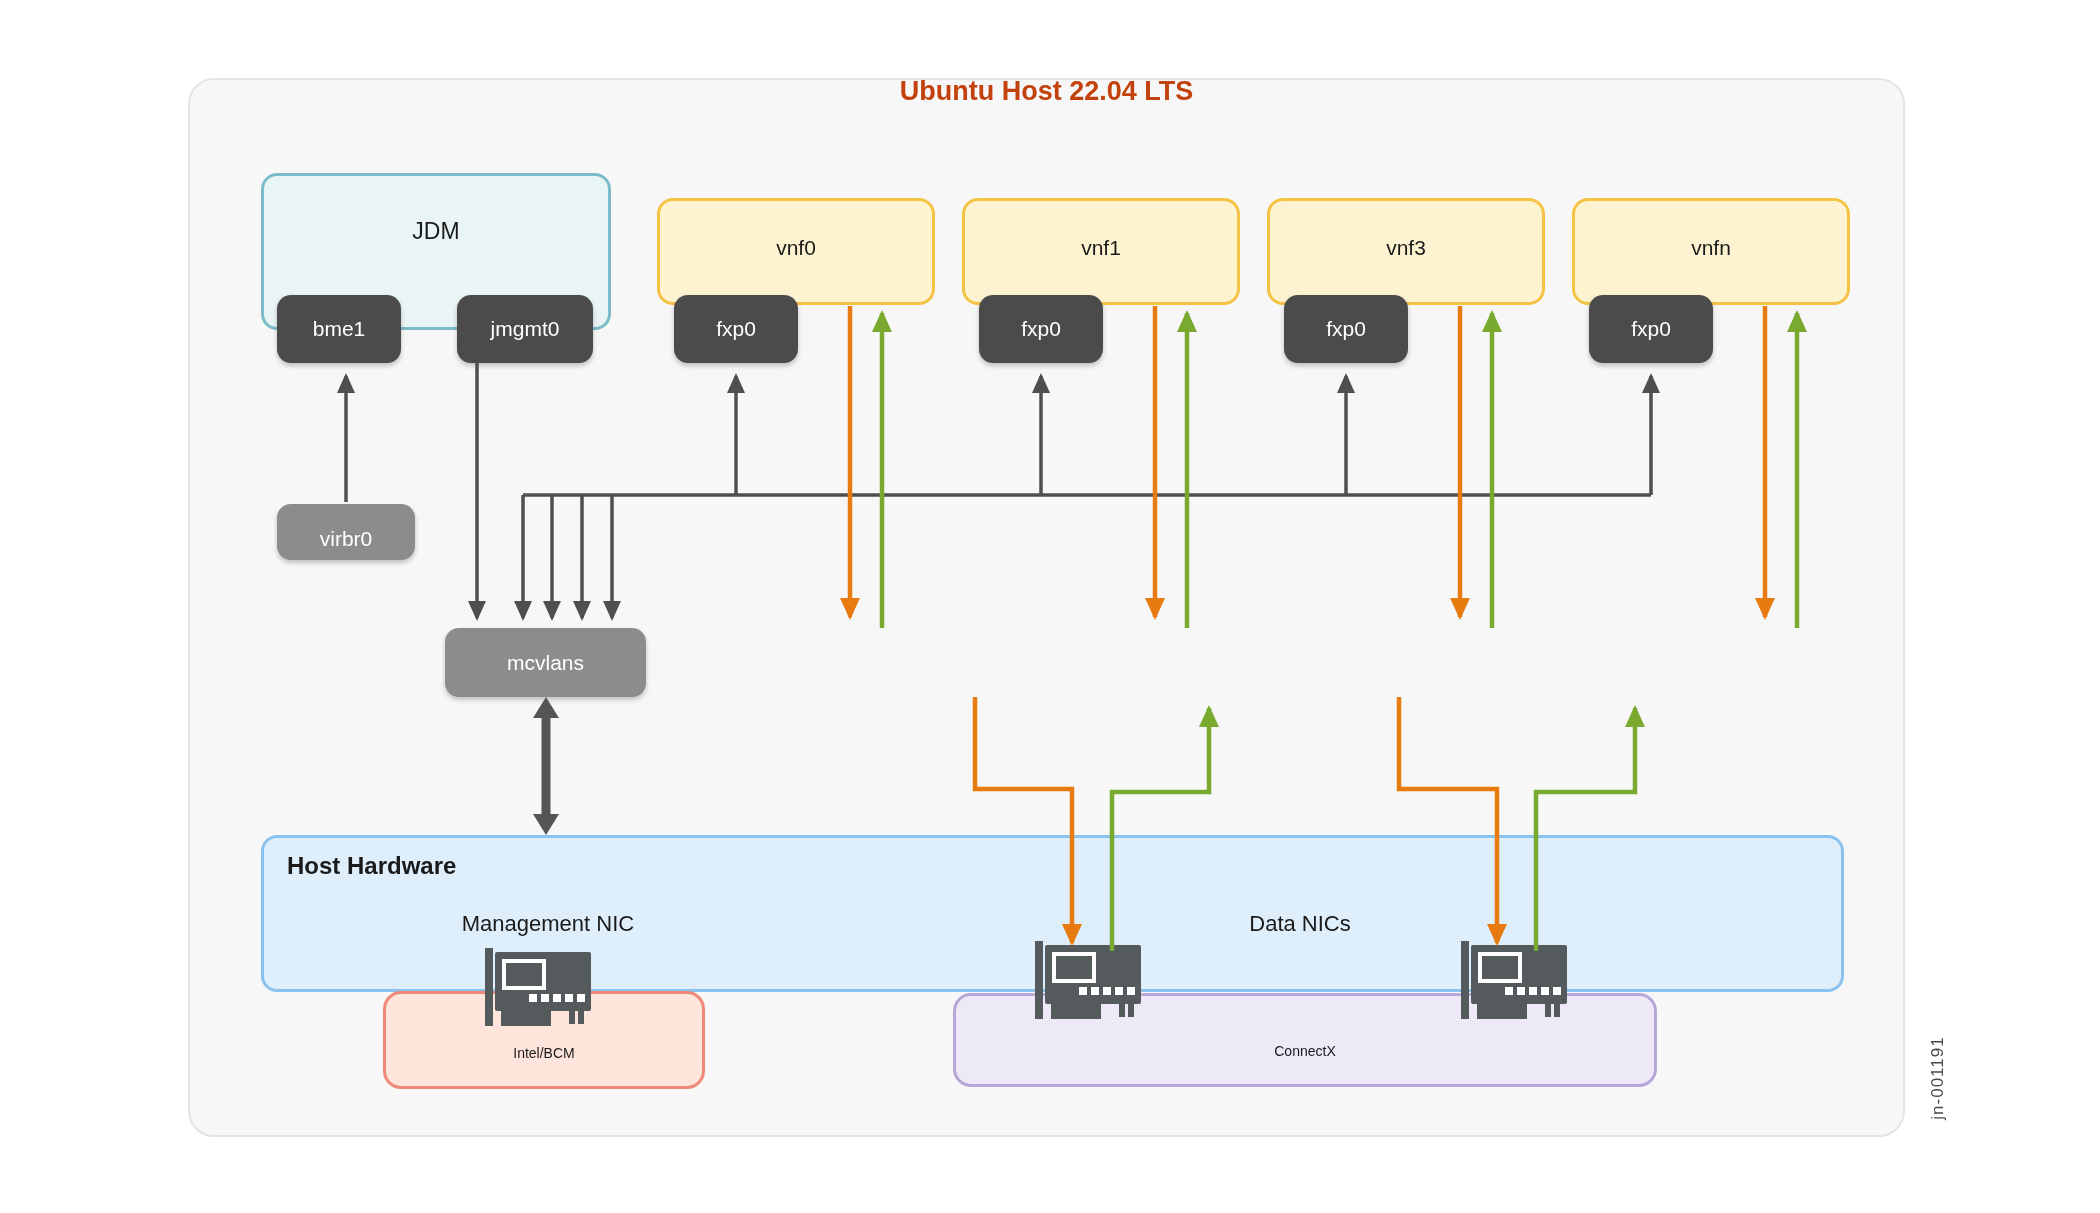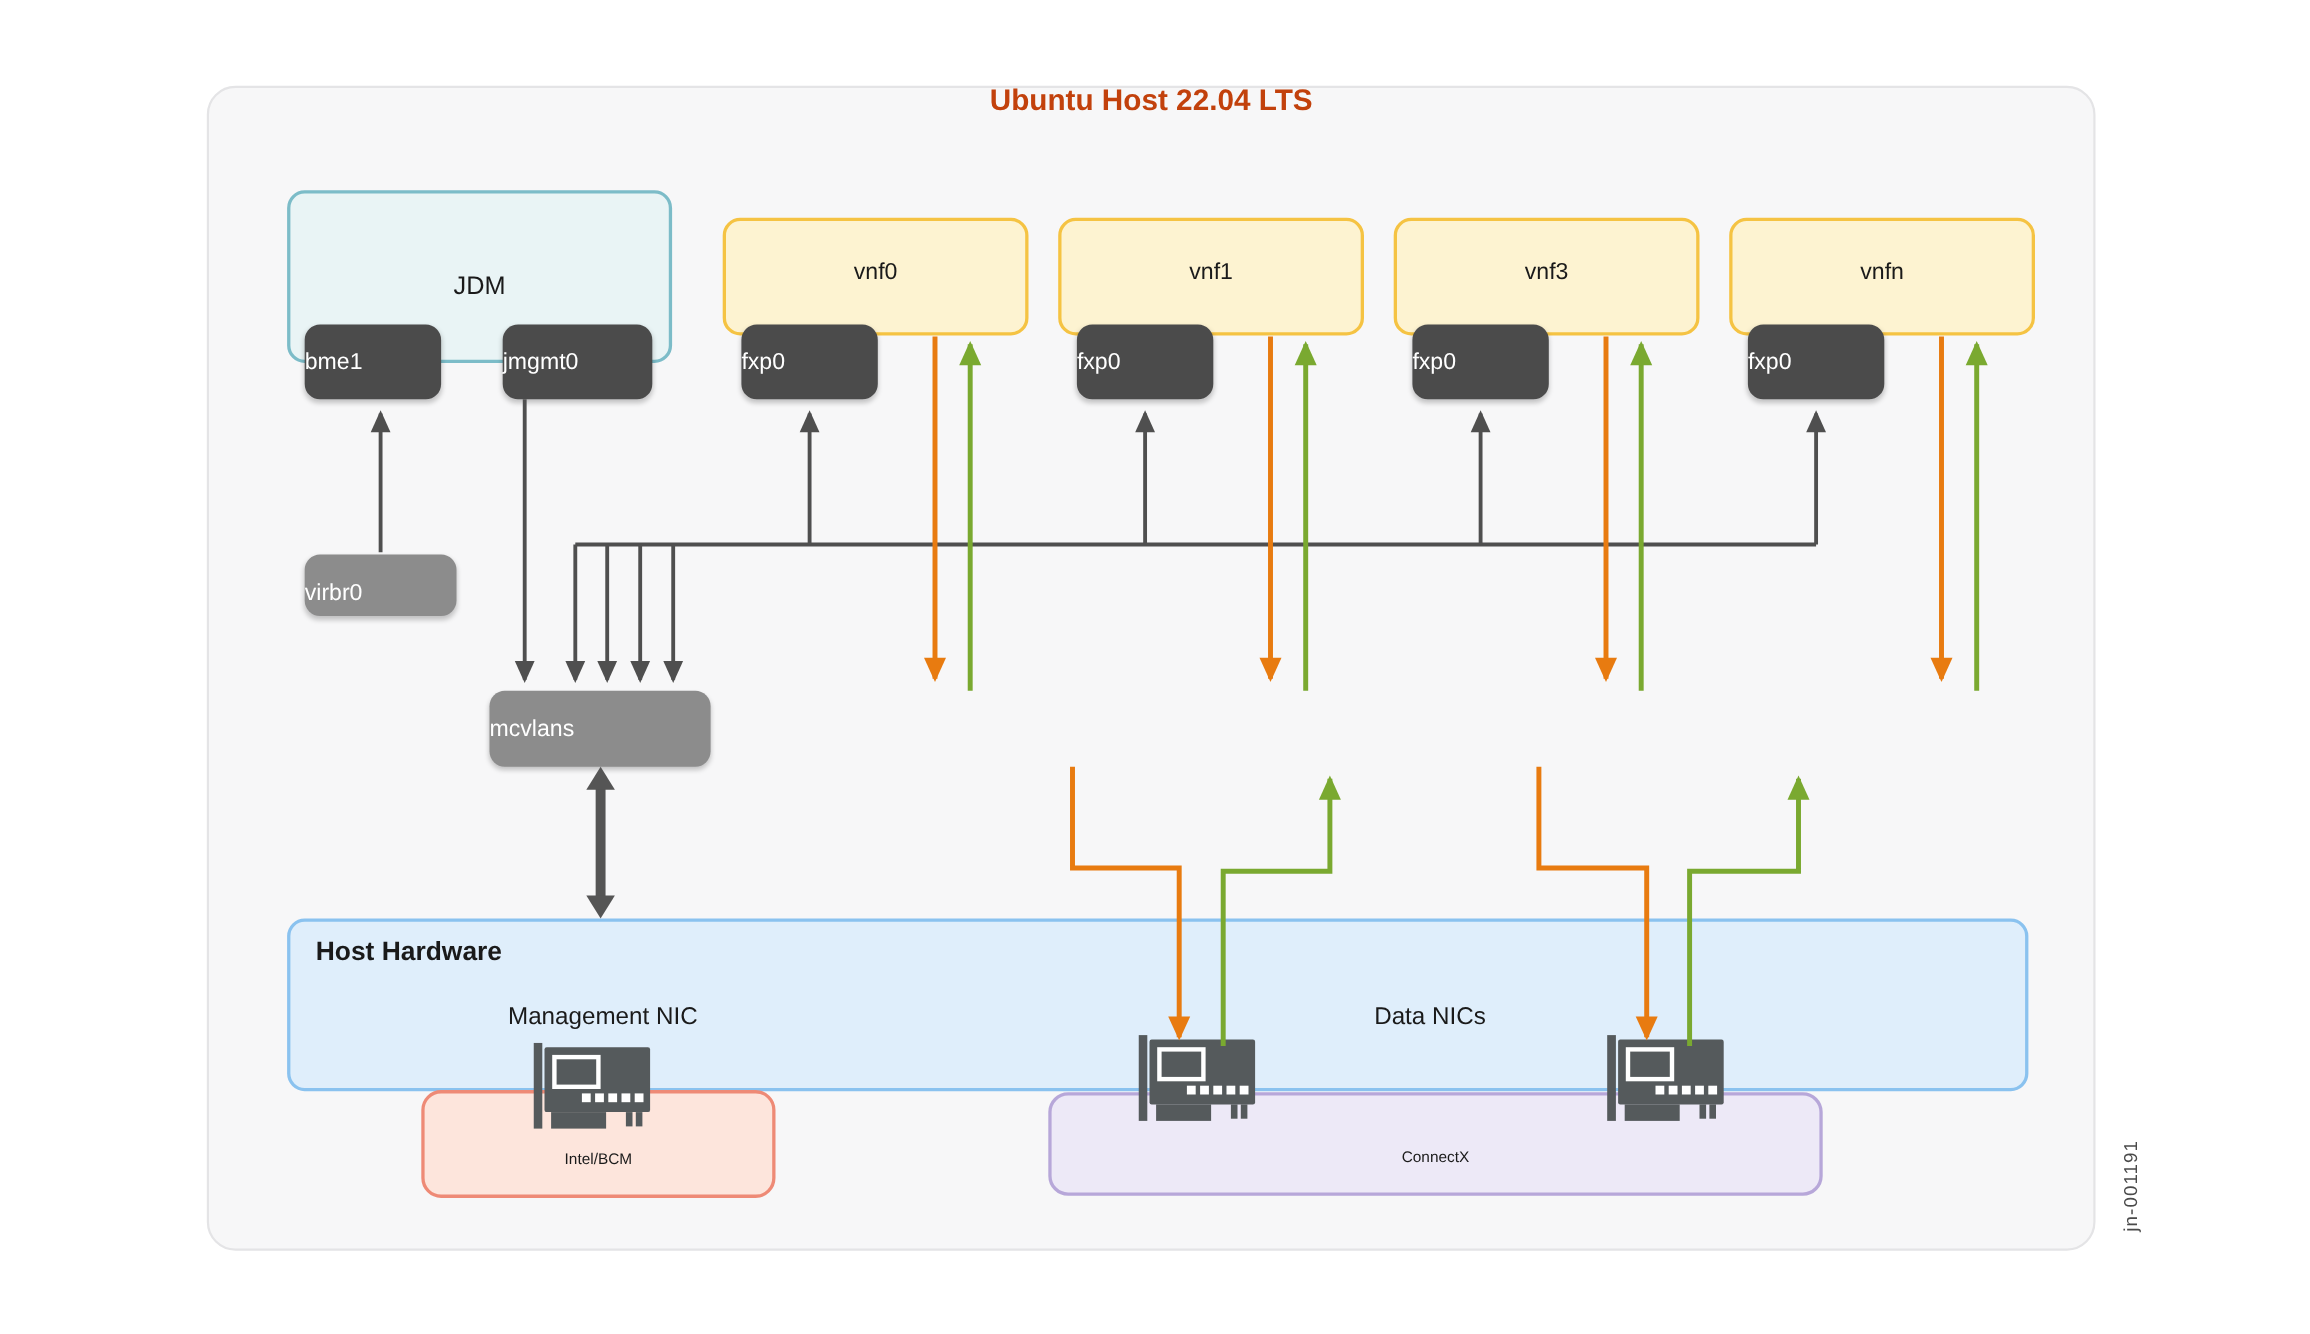--- a/index.html
+++ b/index.html
@@ -5,26 +5,26 @@
   html,body{margin:0;padding:0;background:#ffffff;}
   .canvas{position:relative;width:2100px;height:1213px;background:#ffffff;
           font-family:"Liberation Sans", sans-serif;overflow:hidden;}
   .abs{position:absolute;box-sizing:border-box;}
   .outer{left:188px;top:78px;width:1717px;height:1059px;background:#f7f7f8;
          border:2px solid #e4e4e6;border-radius:26px;}
   .title{left:188px;top:76px;width:1717px;text-align:center;
          font-size:27px;font-weight:bold;color:#c2410c;}
   .jdm{left:261px;top:173px;width:350px;height:157px;background:#e9f4f5;
        border:3px solid #7cbcc8;border-radius:16px;}
-  .jdm-label{left:261px;top:246px;width:350px;text-align:center;font-size:23px;color:#1a1a1a;}
+  .jdm-label{left:261px;top:218px;width:350px;text-align:center;font-size:23px;color:#1a1a1a;}
   .vnf{top:198px;width:278px;height:107px;background:#fdf3d1;
        border:3px solid #f5c343;border-radius:16px;}
   .vnf-label{top:236px;width:278px;text-align:center;font-size:21px;color:#1a1a1a;}
   .badge{height:68px;background:#4b4b4b;border-radius:14px;color:#ffffff;
-         font-size:21px;text-align:left;line-height:68px;
+         font-size:21px;text-align:center;line-height:68px;
          box-shadow:0 3px 5px rgba(0,0,0,0.22);}
   .badge-top{top:295px;}
   .gray{background:#8c8c8c;}
   .virbr0{left:277px;top:504px;width:138px;height:56px;line-height:69px;}
   .mcvlans{left:445px;top:628px;width:201px;height:69px;line-height:69px;}
   .driver{left:662px;top:628px;width:1178px;height:69px;line-height:69px;background:#878787;}
   .hw{left:261px;top:835px;width:1583px;height:157px;background:#dfeefb;
       border:3px solid #8ac2ef;border-radius:16px;}
   .hw-label{left:287px;top:852px;font-size:24px;font-weight:bold;color:#1a1a1a;}
   .nic-label{font-size:22px;color:#1a1a1a;transform:translateX(-50%);white-space:nowrap;}

